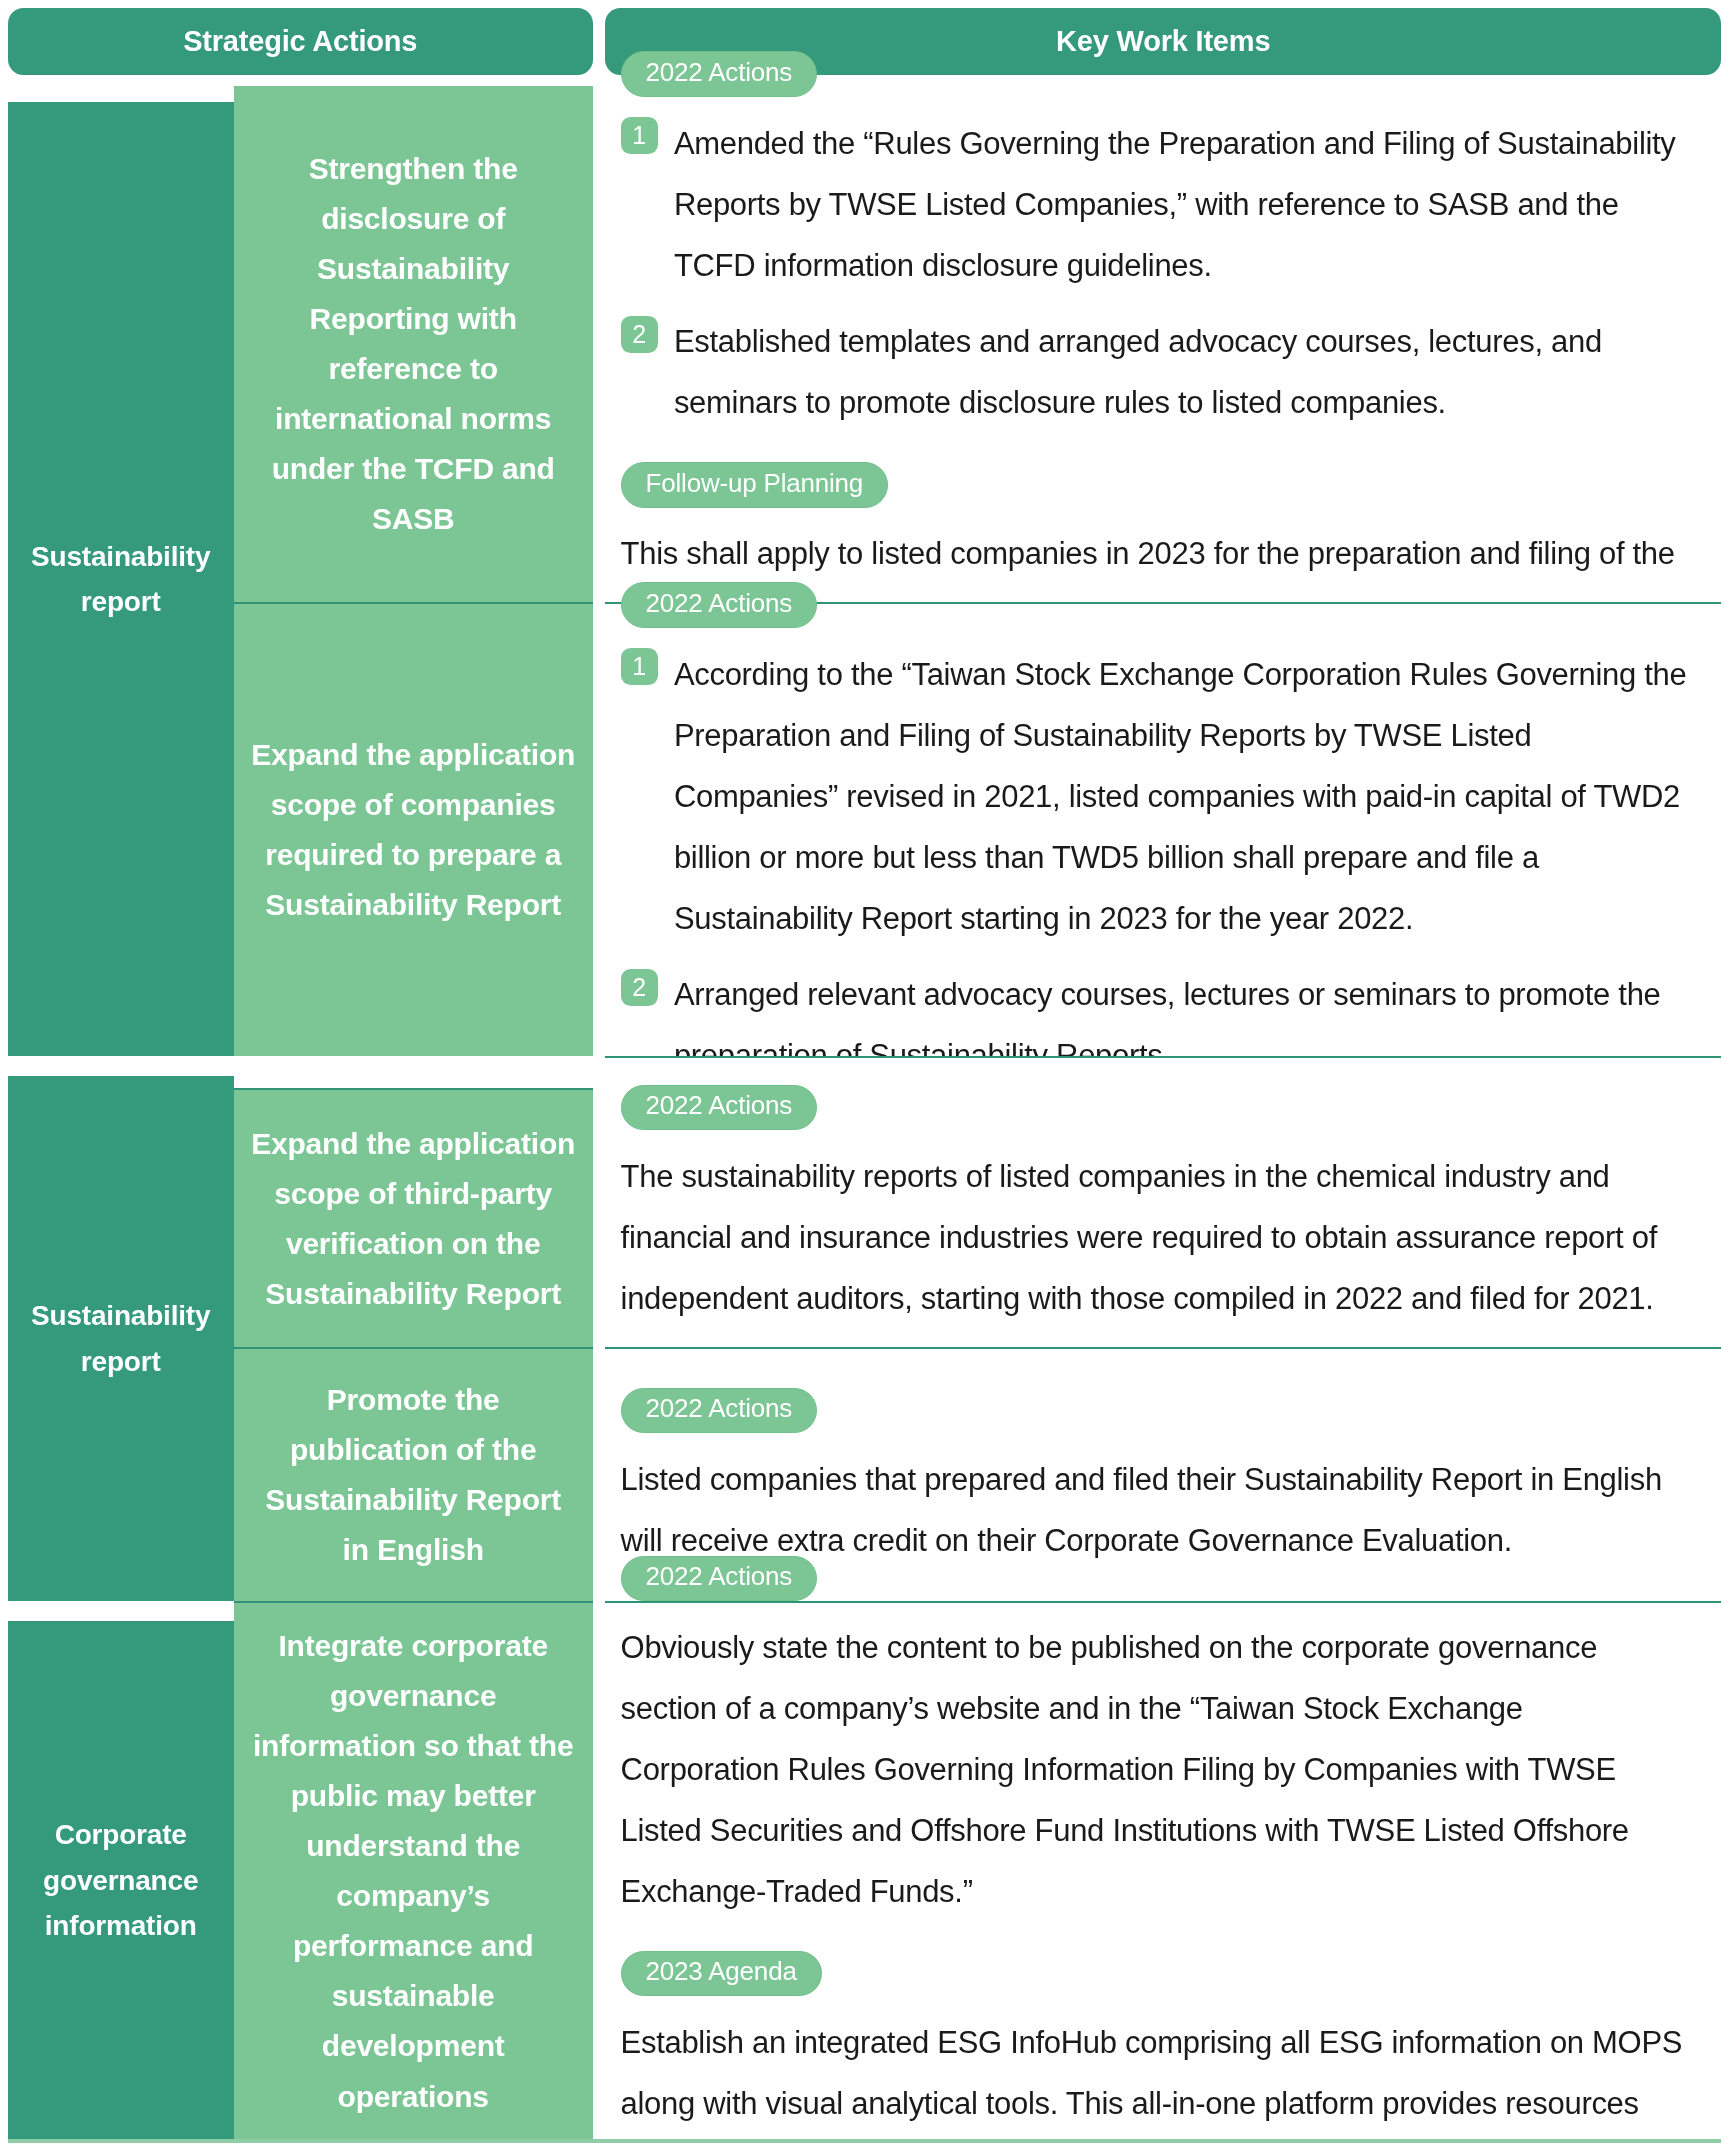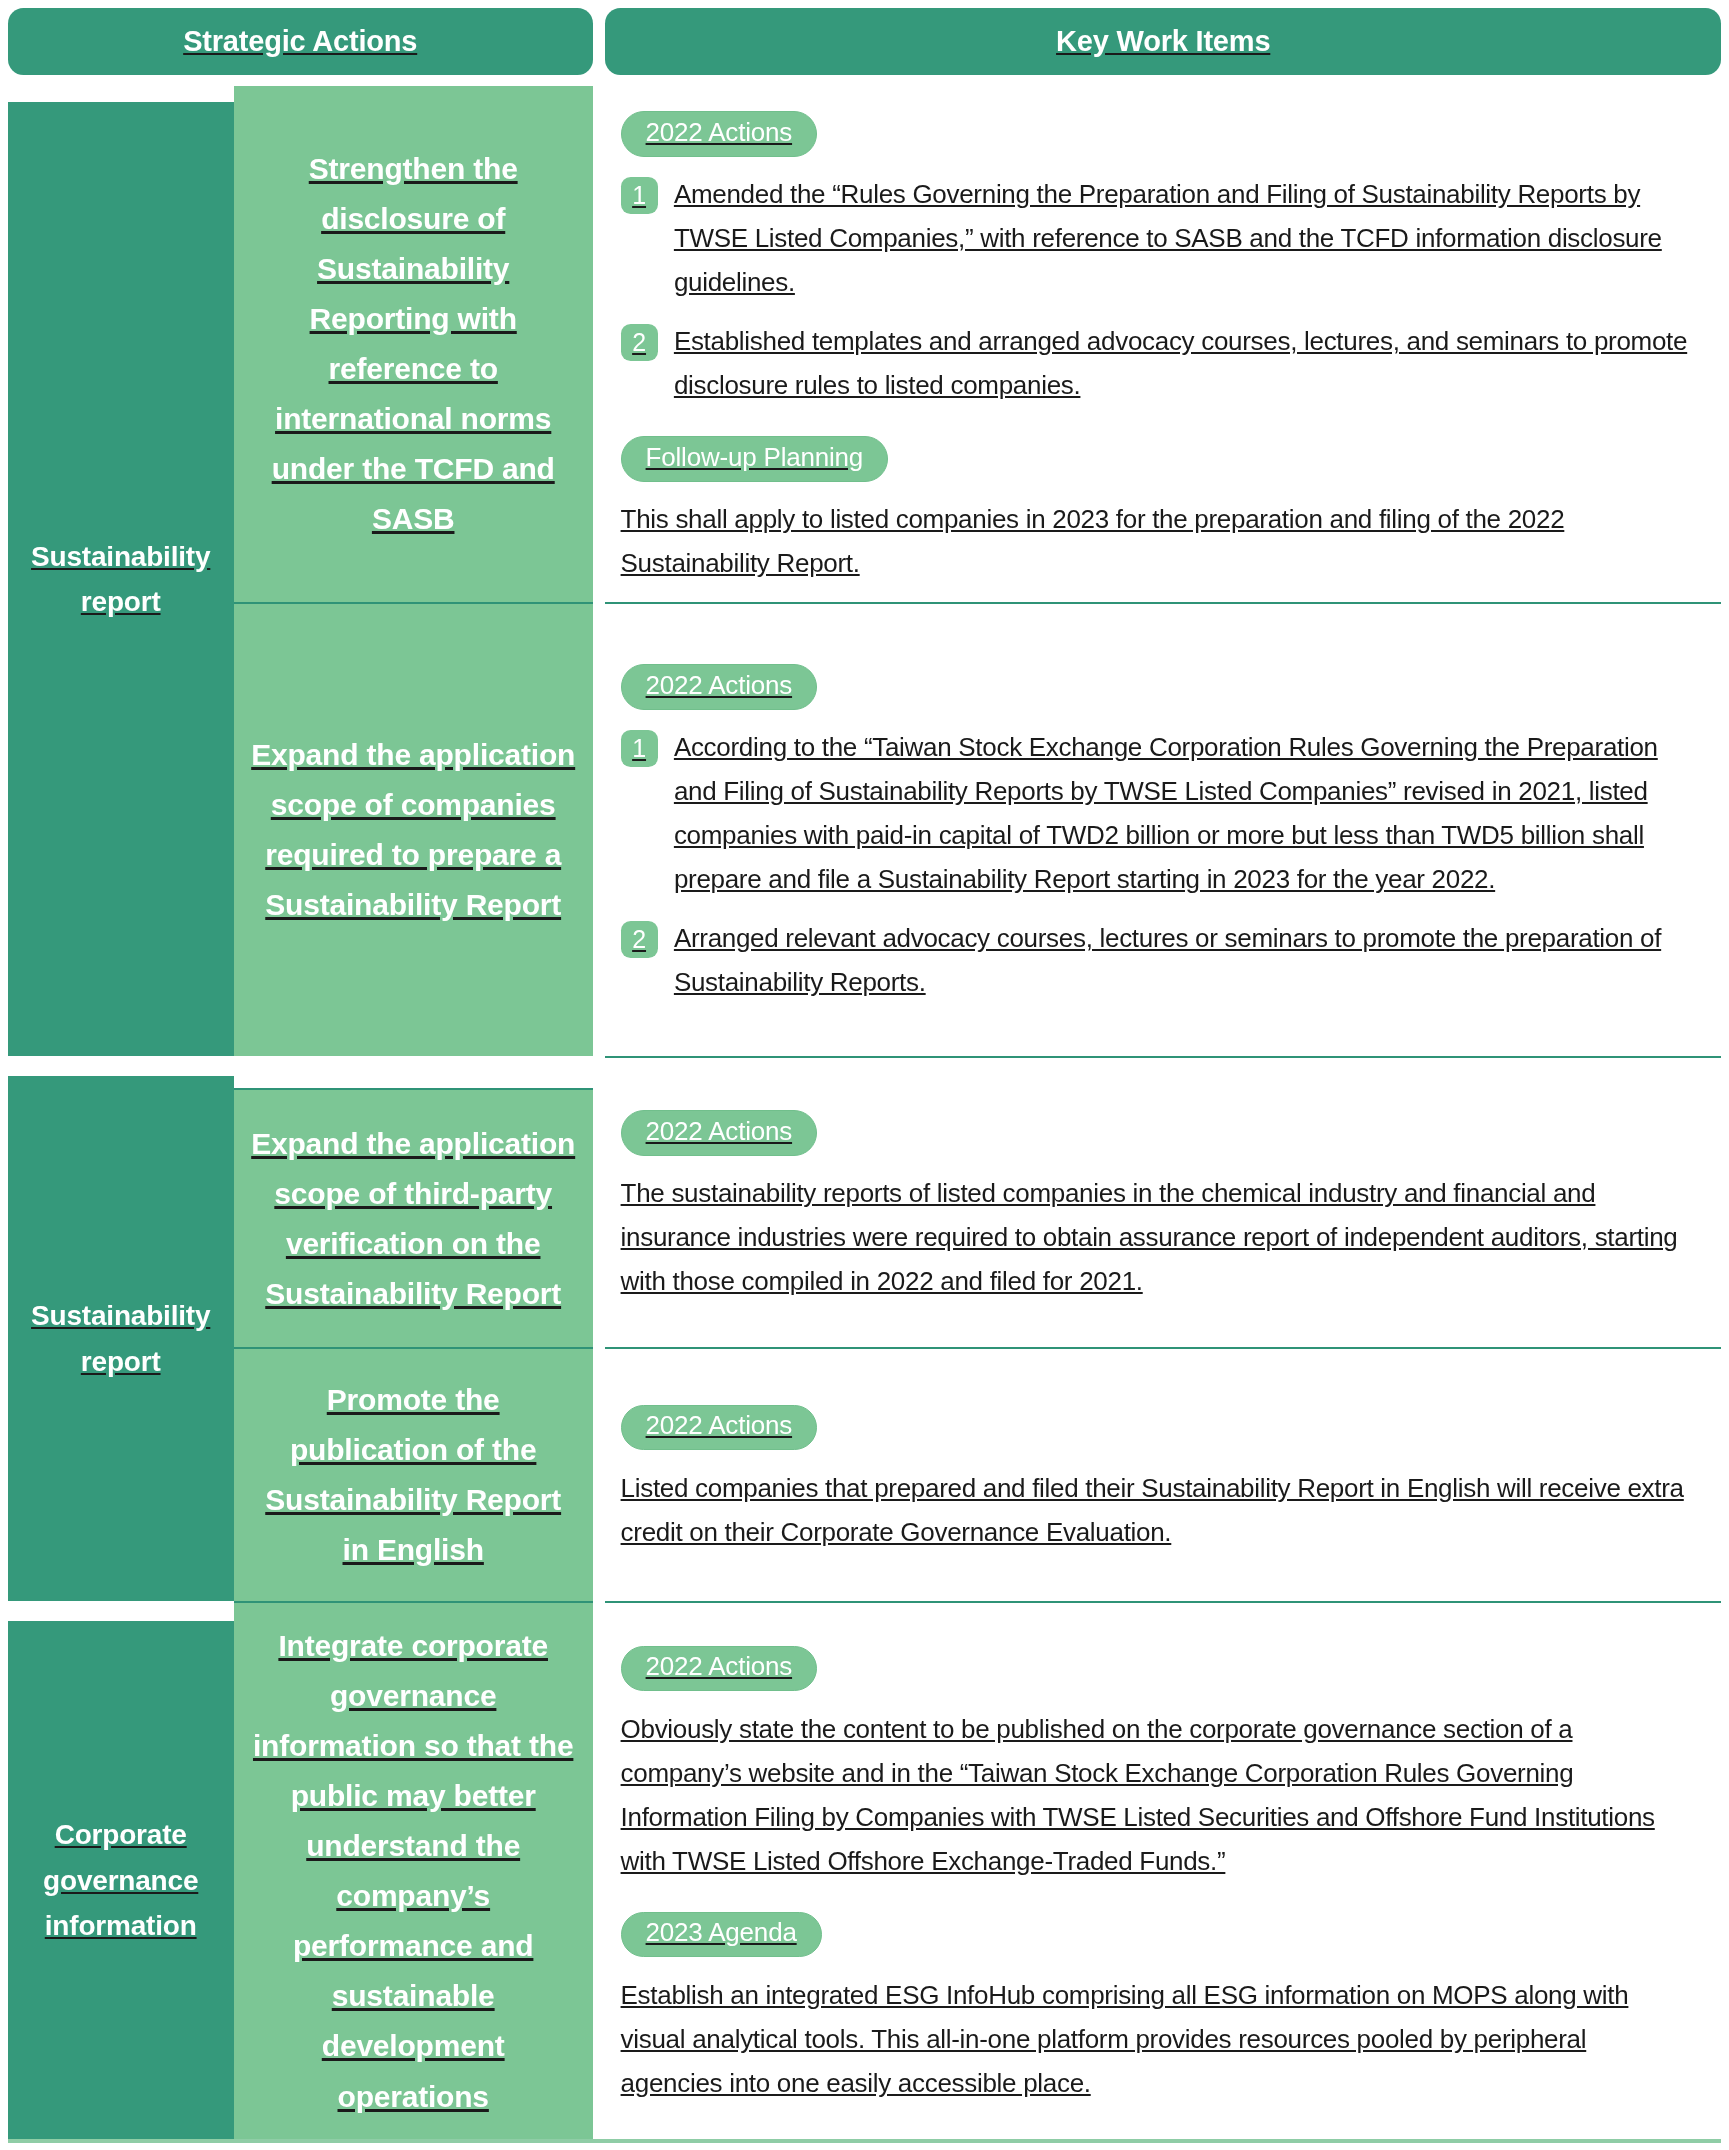--- a/index.html
+++ b/index.html
@@ -15,21 +15,20 @@
     width:1729px;height:2151px;
     font-family:"Liberation Sans", sans-serif;
     color:var(--ink);
   }
   .table{
     width:1729px;height:1861px;
     padding:7.7px 7.7px 0 7.7px;
     display:grid;
     grid-template-columns:226px 359px 12.5px 1116px;
     grid-template-rows:67px 11.5px 516px 454px 291px 254px 538px 3.8px;
-    text-decoration:underline;
   }
   
   .hdr{
     background:var(--dark);
     border-radius:15.4px;
     color:#fff;
     font-size:29px;font-weight:bold;
     display:flex;align-items:center;justify-content:center;
     letter-spacing:-0.2px;
   }
@@ -90,21 +89,21 @@
   }
   .item{display:flex;gap:16.3px;}
   .marker{
     flex:none;width:37px;height:37px;margin-top:4.8px;
     background:var(--light);
     border-radius:9.6px;
     color:#fff;font-size:25px;
     display:flex;align-items:center;justify-content:center;
   }
   .body{
-    font-size:26px;line-height:44px;
+    font-size:31px;line-height:61px;
     letter-spacing:-0.3px;
     color:var(--ink);
   }
   .bottom-line{grid-area:8 / 1 / 9 / 5;background:var(--bottom);}
 </style>
 </head>
 <body>
 
 <div class="table">
 

